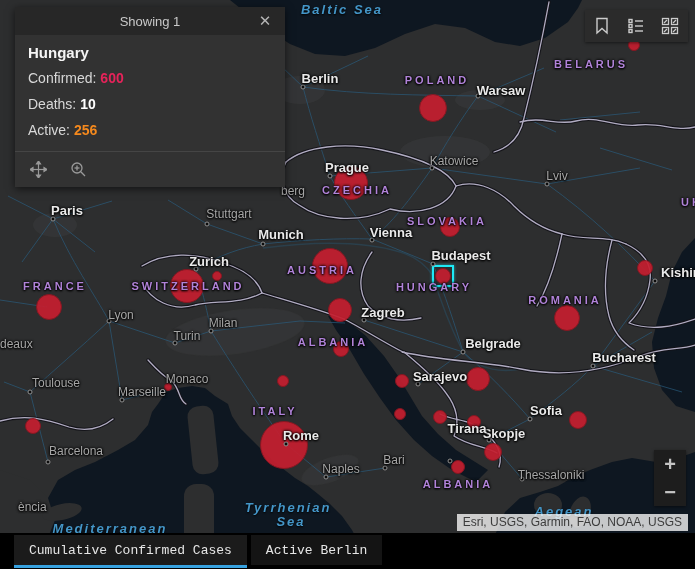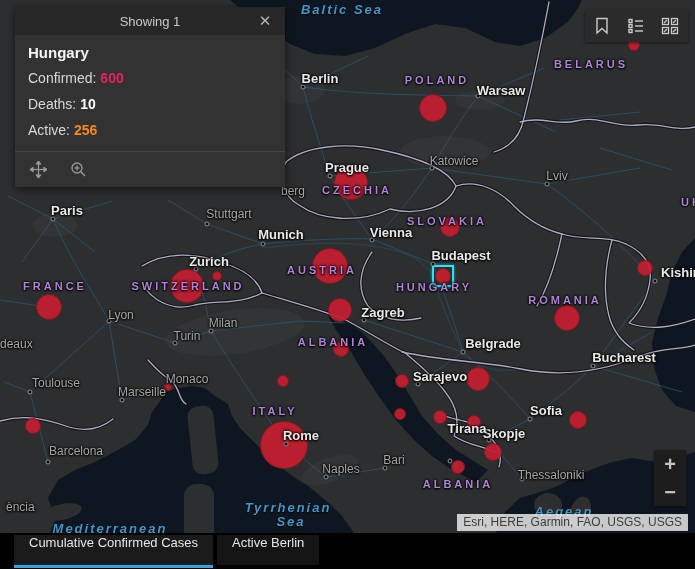--- a/index.html
+++ b/index.html
@@ -50,22 +50,22 @@
   .zbtn{flex:1;display:flex;align-items:center;justify-content:center;color:#c4c4c4;
         font-size:20px;font-weight:bold;cursor:pointer;}
 
   
   .attribution{position:absolute;right:7px;bottom:38px;background:rgba(245,245,245,.8);
         color:#3c3c3c;font-size:12px;padding:1px 6px 2px 6px;z-index:5;}
 
   
   .tabbar{position:absolute;left:0;bottom:0;width:695px;height:36px;background:#000;z-index:7;
           display:flex;align-items:flex-start;padding:2px 0 0 14px;gap:4px;}
-  .tab{height:30px;padding:0 15px;display:flex;align-items:flex-start;background:#141414;
-       color:#e6e6e6;font-size:13px;position:relative;cursor:pointer;}
+  .tab{height:30px;padding:0 15px;display:flex;align-items:center;background:#141414;
+       color:#e6e6e6;font-size:13px;position:relative;cursor:pointer;font-family:Liberation Mono, monospace;}
   .tab.active{background:#1b1b1b;}
   .tab.active::after{content:"";position:absolute;left:0;right:0;bottom:-3px;height:3px;background:#37a2e0;}
 </style>
 </head>
 <body>
 
 <div id="app">
 
   <svg id="basemap" width="695" height="569" viewBox="0 0 695 569">
     <rect x="0" y="0" width="695" height="569" fill="#2d2e2f"></rect>
@@ -277,21 +277,21 @@
       <div class="city-dot" style="left: 109px; top: 321px;"></div>
       <div class="lbl city-minor" style="left: 121px; top: 315px;">Lyon</div>
       <div class="city-dot" style="left: 326px; top: 477px;"></div>
       <div class="lbl city-minor" style="left: 341px; top: 469px;">Naples</div>
       <div class="city-dot" style="left: 385px; top: 468px;"></div>
       <div class="lbl city-minor" style="left: 394px; top: 460px;">Bari</div>
       <div class="city-dot" style="left: 522px; top: 479px;"></div>
       <div class="lbl city-minor" style="left: 551px; top: 475px;">Thessaloniki</div>
       <div class="lbl city-minor anchor-left" style="left: 281px; top: 191px;">berg</div>
       <div class="lbl city-minor anchor-left" style="left: 0px; top: 344px;">deaux</div>
-      <div class="lbl city-minor anchor-left" style="left: 6px; top: 507px;">ència</div>
+      <div class="lbl city-minor anchor-left" style="left: 18px; top: 507px;">ència</div>
       <div class="lbl country" style="left: 437px; top: 80px;">POLAND</div>
       <div class="lbl country" style="left: 591px; top: 64px;">BELARUS</div>
       <div class="lbl country" style="left: 357px; top: 190px;">CZECHIA</div>
       <div class="lbl country" style="left: 447px; top: 221px;">SLOVAKIA</div>
       <div class="lbl country" style="left: 322px; top: 270px;">AUSTRIA</div>
       <div class="lbl country" style="left: 188px; top: 286px;">SWITZERLAND</div>
       <div class="lbl country" style="left: 434px; top: 287px;">HUNGARY</div>
       <div class="lbl country" style="left: 55px; top: 286px;">FRANCE</div>
       <div class="lbl country" style="left: 333px; top: 342px;">ALBANIA</div>
       <div class="lbl country" style="left: 565px; top: 300px;">ROMANIA</div>
@@ -375,21 +375,21 @@
           <line x1="12" y1="15" x2="15" y2="12"></line>
       </svg>
     </div>
   </div>
 
   <div class="zoomctl">
     <div class="zbtn">+</div>
     <div class="zbtn">−</div>
   </div>
 
-  <div class="attribution">Esri, HERE, Garmin, FAO, USGS, USGS</div>
+  <div class="attribution">Esri, USGS, Garmin, FAO, NOAA, USGS</div>
 
   <div class="tabbar">
     <div class="tab active">
       <span>Cumulative Confirmed Cases</span>
     </div>
     <div class="tab">
       <span>Active Berlin</span>
     </div>
   </div>
 

